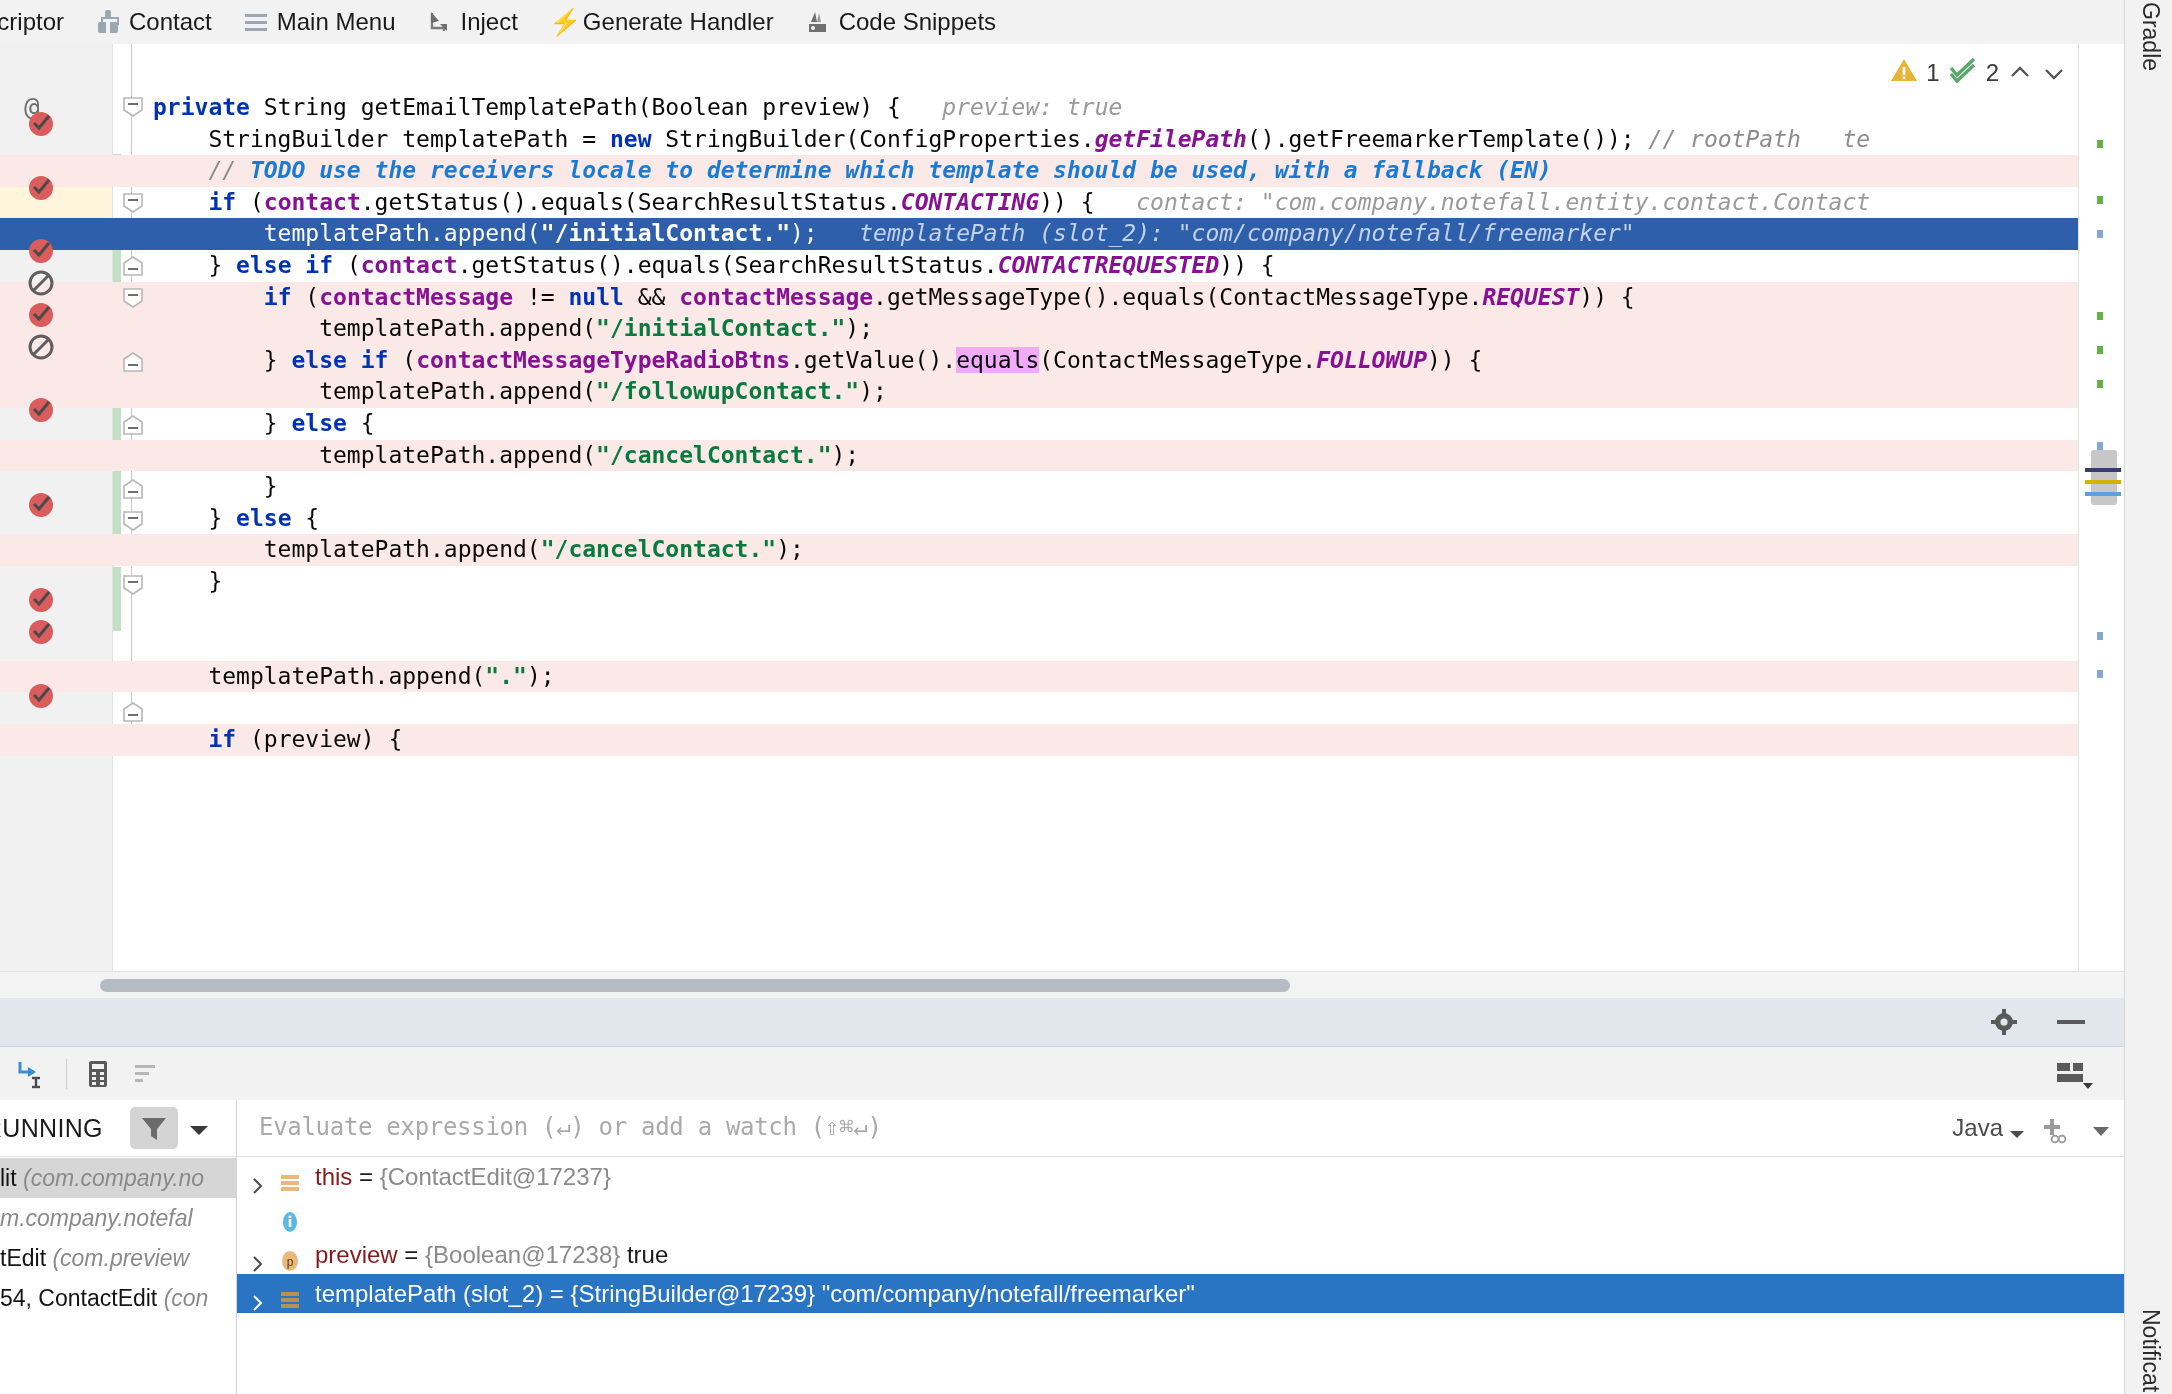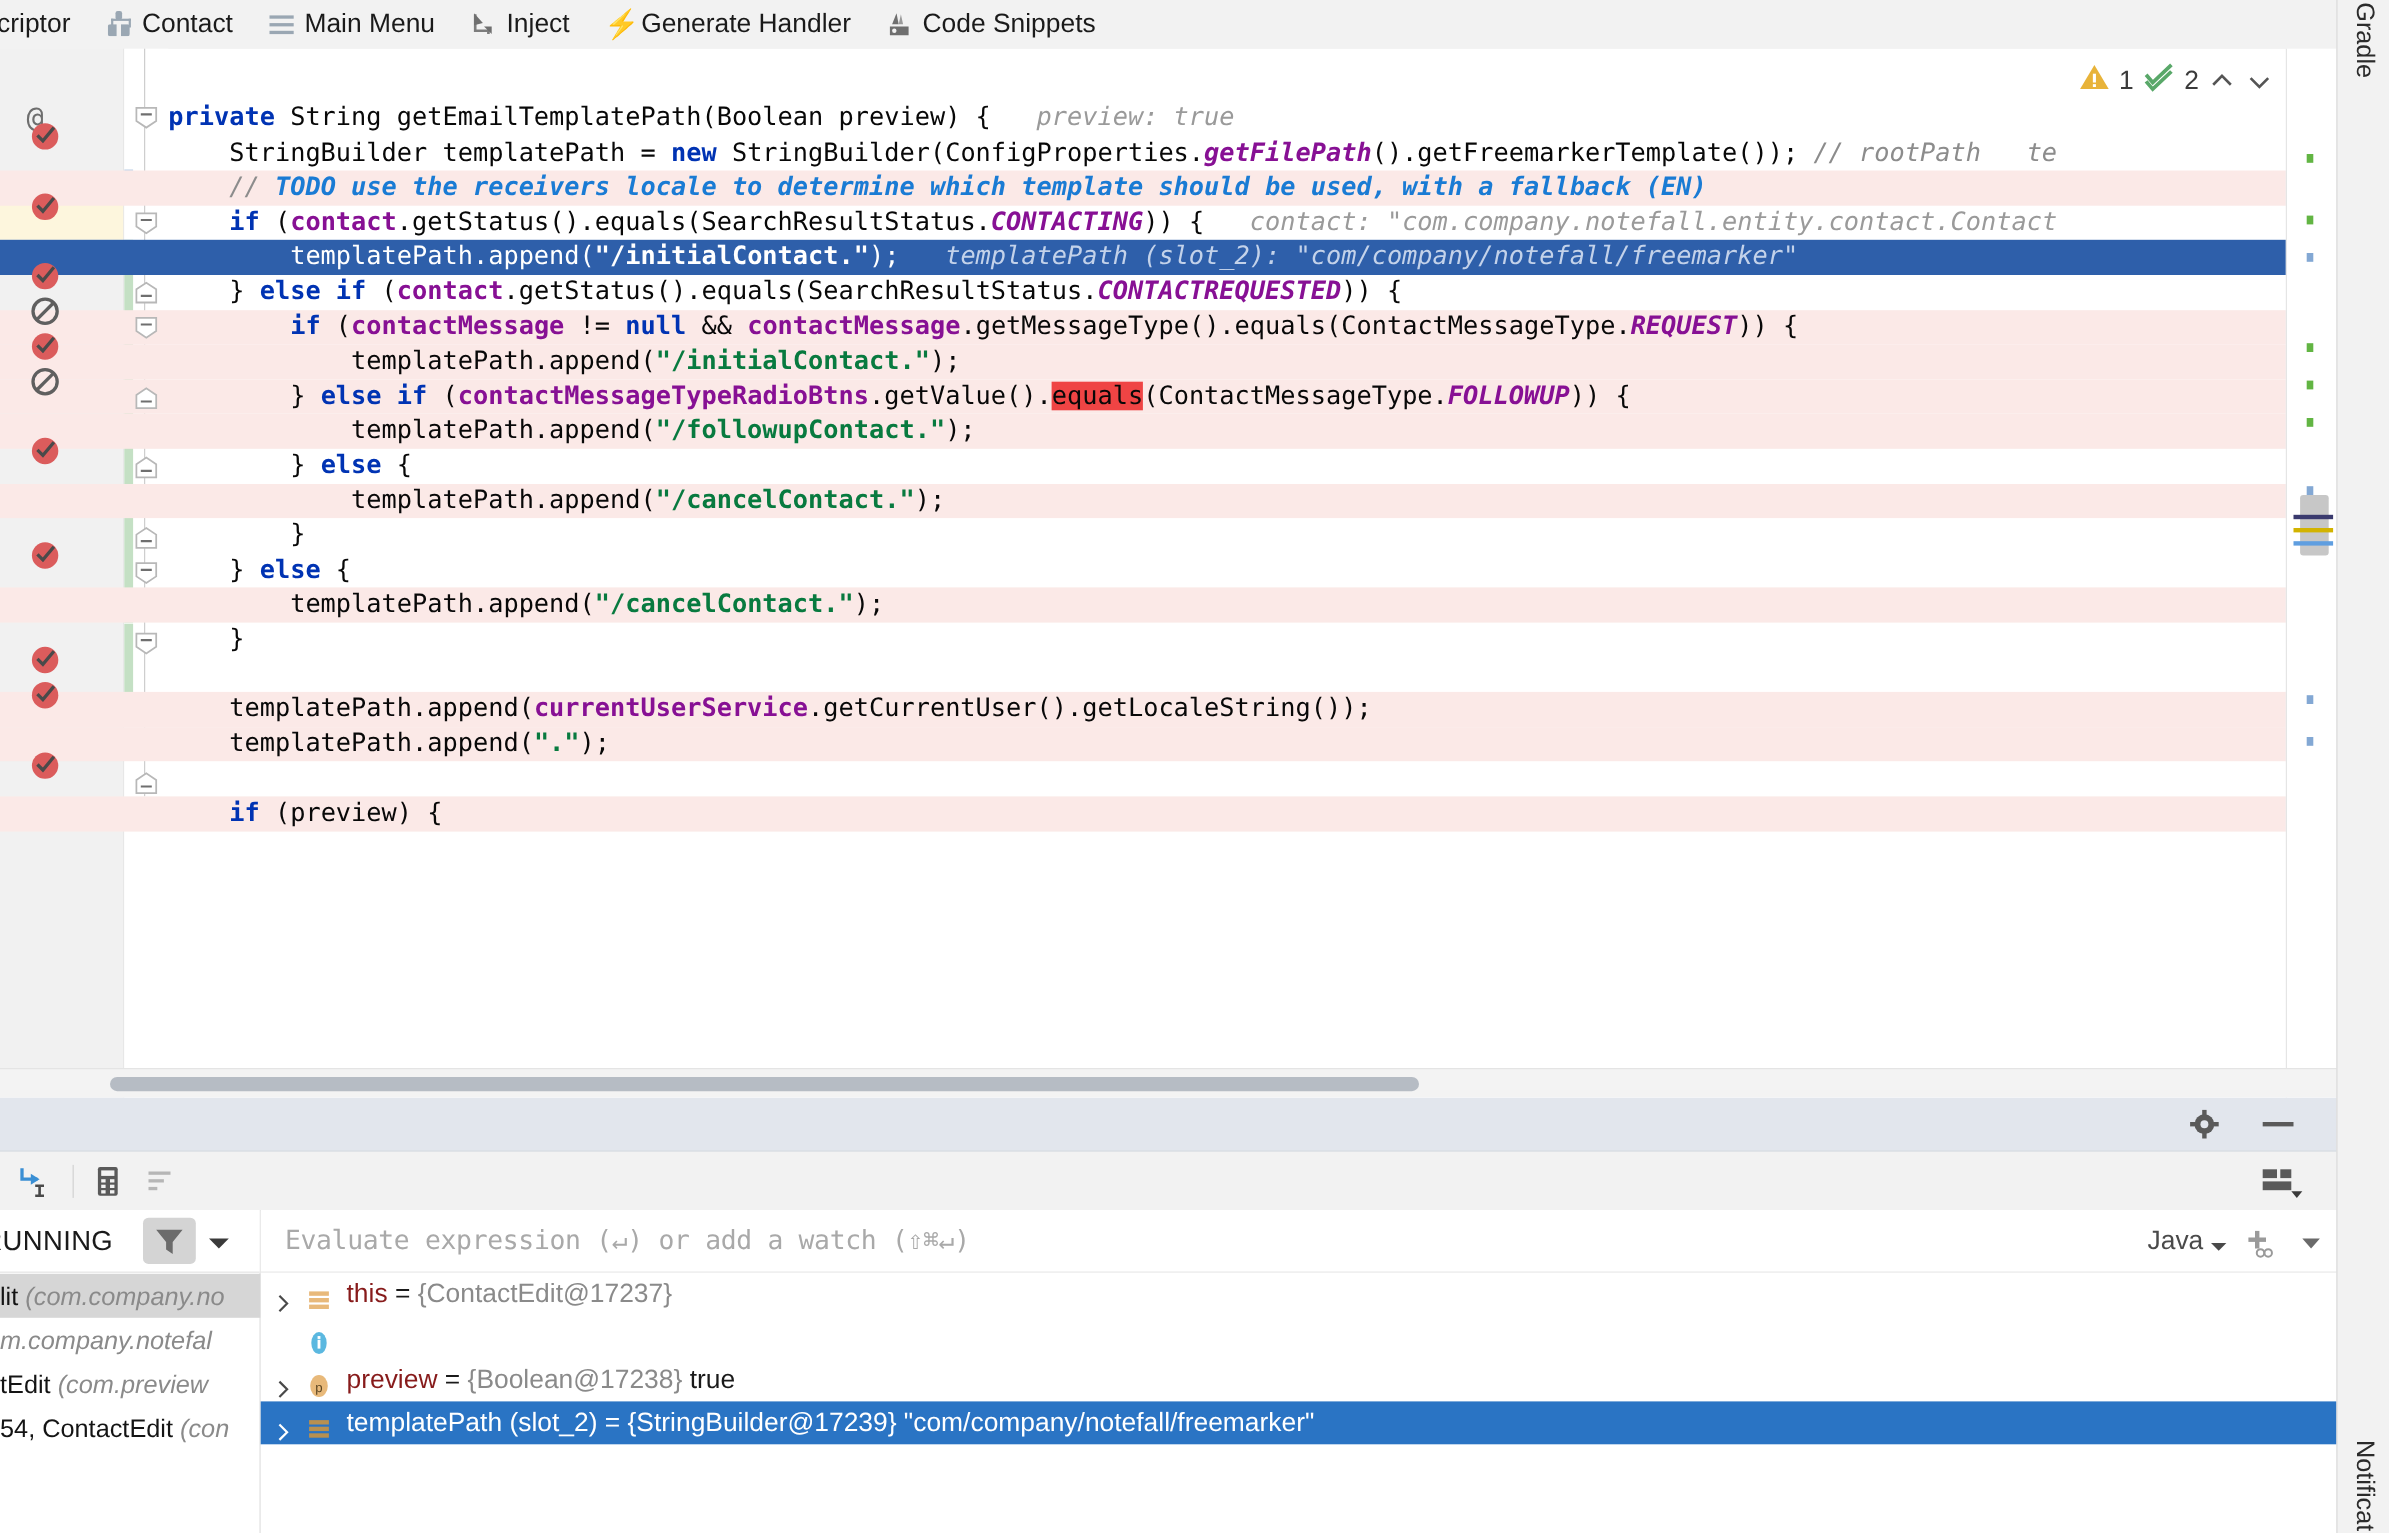--- a/index.html
+++ b/index.html
@@ -62,21 +62,21 @@
 
   
   .kw{color:#0033b3;font-weight:bold;}
   .str{color:#087a3f;font-weight:bold;}
   .fld{color:#871094;font-weight:bold;}
   .stc{color:#871094;font-weight:bold;font-style:italic;}
   .cmt{color:#8c8c8c;font-style:italic;}
   .todo{color:#1a7bd4;font-weight:bold;font-style:italic;}
   .hint{color:#9a9a9a;font-style:italic;}
   .pln{color:#080808;}
-  .hl{background:#ef4444;}
+  .hl{background:#f0abfc;}
   .sel .pln,.sel .kw,.sel .str,.sel .fld,.sel .stc{color:#ffffff;}
   .sel .str{color:#ffffff;}
   .sel .hint{color:#c3d2ea;}
 
   
   .sel-stripe{position:absolute;left:0;width:112px;height:31.6px;background:#fdf6dd;}
 
   
   .bp{position:absolute;left:26px;width:30px;height:30px;}
   .bp svg{display:block}
@@ -228,21 +228,20 @@
         <div class="line bg-pink" style="top: 269.2px;"><span class="txt"><span class="pln">            templatePath.append(</span><span class="str">"/initialContact."</span><span class="pln">);</span></span></div>
         <div class="line bg-pink" style="top: 300.8px;"><span class="txt"><span class="pln">        } </span><span class="kw">else if</span><span class="pln"> (</span><span class="fld">contactMessageTypeRadioBtns</span><span class="pln">.getValue().</span><span class="pln hl">equals</span><span class="pln">(ContactMessageType.</span><span class="stc">FOLLOWUP</span><span class="pln">)) {</span></span></div>
         <div class="line bg-pink" style="top: 332.4px;"><span class="txt"><span class="pln">            templatePath.append(</span><span class="str">"/followupContact."</span><span class="pln">);</span></span></div>
         <div class="line bg-none" style="top: 364px;"><span class="txt"><span class="pln">        } </span><span class="kw">else</span><span class="pln"> {</span></span></div>
         <div class="line bg-pink" style="top: 395.6px;"><span class="txt"><span class="pln">            templatePath.append(</span><span class="str">"/cancelContact."</span><span class="pln">);</span></span></div>
         <div class="line bg-none" style="top: 427.2px;"><span class="txt"><span class="pln">        }</span></span></div>
         <div class="line bg-none" style="top: 458.8px;"><span class="txt"><span class="pln">    } </span><span class="kw">else</span><span class="pln"> {</span></span></div>
         <div class="line bg-pink" style="top: 490.4px;"><span class="txt"><span class="pln">        templatePath.append(</span><span class="str">"/cancelContact."</span><span class="pln">);</span></span></div>
         <div class="line bg-none" style="top: 522px;"><span class="txt"><span class="pln">    }</span></span></div>
         <div class="line bg-none" style="top: 553.6px;"><span class="txt"><span class="pln"></span></span></div>
-        <div class="line bg-pink" style="top: 585.2px;"><span class="txt"><span class="pln">    templatePath.append(</span><span class="fld">currentUserService</span><span class="pln">.getCurrentUser().getLocaleString());</span></span></div>
         <div class="line bg-pink" style="top: 616.8px;"><span class="txt"><span class="pln">    templatePath.append(</span><span class="str">"."</span><span class="pln">);</span></span></div>
         <div class="line bg-none" style="top: 648.4px;"><span class="txt"><span class="pln"></span></span></div>
         <div class="line bg-pink" style="top: 680px; padding-left: 44px;"><span class="txt"><span class="pln">    </span><span class="kw">if</span><span class="pln"> (preview) {</span></span></div>
       </div>
 
     <div class="atmark" style="top:48px;">@</div>
 
     <div class="bp" style="top:65px;">
       <svg viewBox="0 0 30 30" width="30" height="30">
           <circle cx="15" cy="15" r="12" fill="#db5c5c"></circle>

